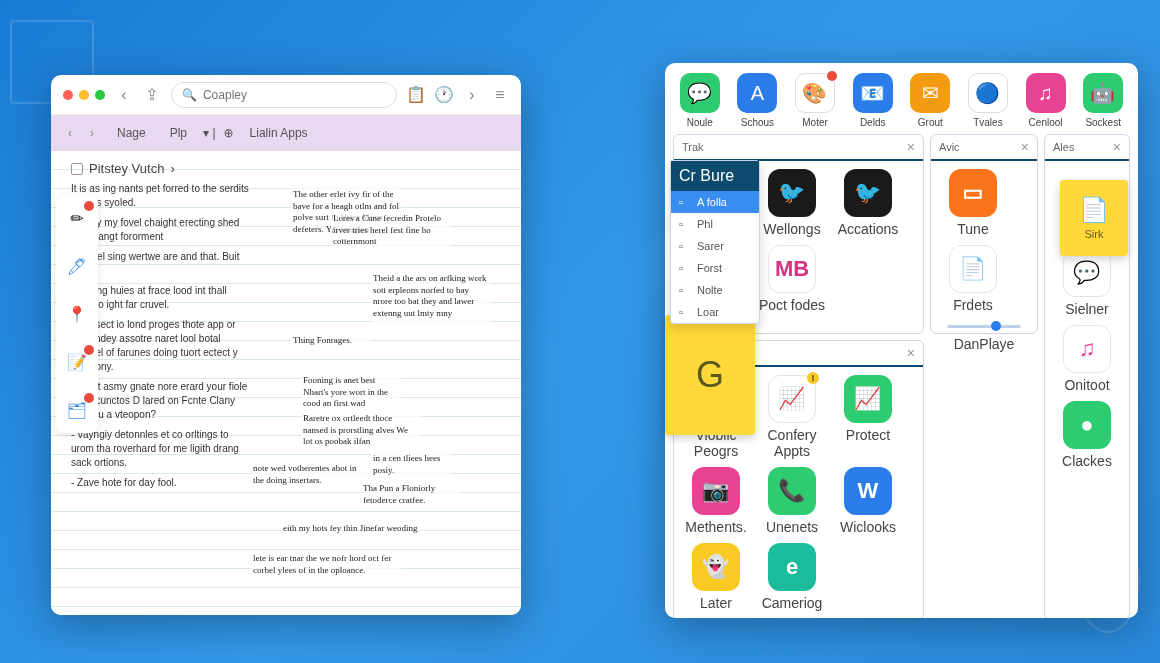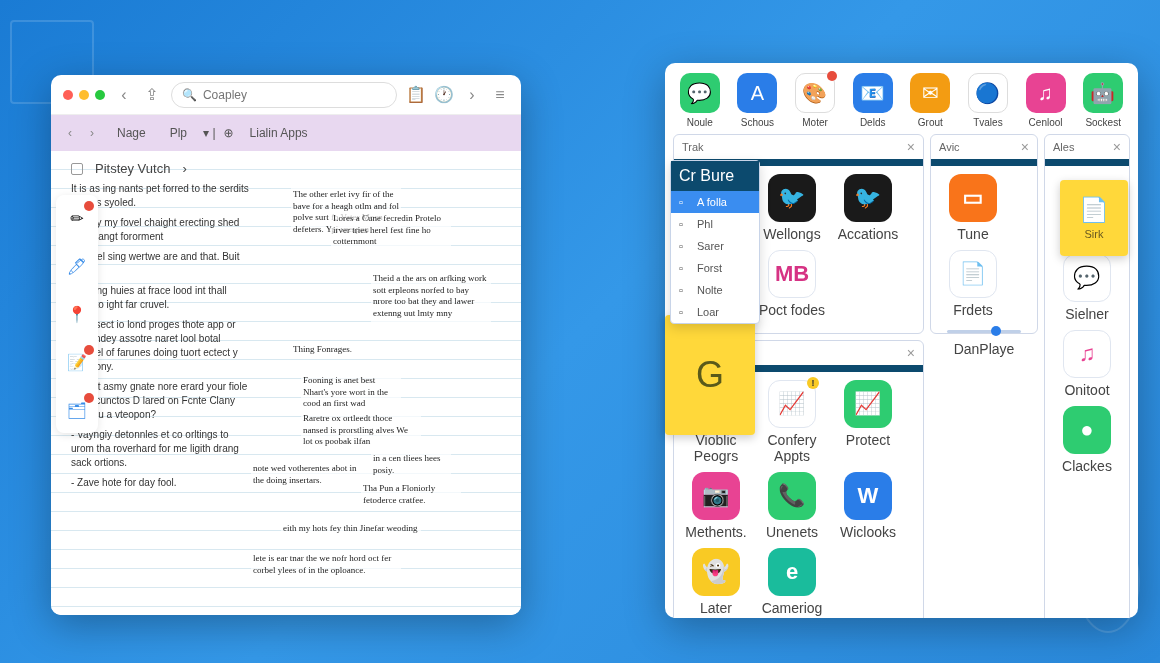--- a/index.html
+++ b/index.html
@@ -23,34 +23,34 @@
 .dot.r{background:#ff5f56}.dot.y{background:#ffbd2e}.dot.g{background:#27c93f}
 .nav-icn{width:18px;height:18px;display:flex;align-items:center;justify-content:center;color:#888;cursor:pointer}
 .search{flex:1;border:1px solid #ddd;border-radius:15px;height:26px;padding:0 10px;display:flex;align-items:center;gap:6px;color:#aaa;font-size:12px}
 .search input{border:none;outline:none;flex:1;font-size:12px}
 
 .w-notes .tabbar{height:36px;background:#e8d8f0;display:flex;align-items:center;padding:0 10px;gap:8px;font-size:12px;color:#555}
 .tab-nav{display:flex;gap:4px}
 .tab-item{padding:4px 8px;cursor:pointer}
 
 .notes-body{position:relative;height:calc(100% - 76px);background:repeating-linear-gradient(#fff,#fff 18px,#d8e8f0 18px,#d8e8f0 19px);padding:10px 20px;overflow:hidden}
-.note-title{display:flex;align-items:center;gap:12px;font-size:13px;color:#444;margin-bottom:6px}
+.note-title{display:flex;align-items:center;gap:6px;font-size:13px;color:#444;margin-bottom:6px}
 .note-title .cb{width:12px;height:12px;border:1px solid #999;border-radius:2px}
 .handwriting{font-family:'Comic Sans MS',cursive;font-size:10px;line-height:1.4;color:#333}
 .snippet{position:absolute;font-family:'Comic Sans MS',cursive;font-size:9px;line-height:1.3;color:#222;background:rgba(255,255,255,.7);padding:2px}
 
 .w-apps .dock{display:flex;padding:10px 8px 6px;gap:4px;justify-content:space-around}
 .dock-item{display:flex;flex-direction:column;align-items:center;gap:4px;cursor:pointer;width:54px}
 .dock-icon{width:40px;height:40px;border-radius:10px;display:flex;align-items:center;justify-content:center;font-size:20px;color:#fff;position:relative}
 .dock-label{font-size:10px;color:#444}
 
 .panels{display:grid;grid-template-columns:1fr 200px;gap:6px;padding:0 8px 8px;height:calc(100% - 82px)}
 .left-panels{display:flex;flex-direction:column;gap:6px}
 .panel{border:1px solid #d0d8e8;border-radius:6px;background:#fff;display:flex;flex-direction:column}
-.panel-hdr{display:flex;justify-content:space-between;align-items:center;padding:4px 8px;border-bottom:7px solid #0c4a6e;font-size:11px;color:#666}
+.panel-hdr{display:flex;justify-content:space-between;align-items:center;padding:4px 8px;border-bottom:2px solid #0c4a6e;font-size:11px;color:#666}
 .close-x{cursor:pointer;color:#999;font-size:14px}
 .panel-body{flex:1;padding:8px;display:flex;flex-wrap:wrap;gap:8px;align-content:flex-start}
 .app-item{display:flex;flex-direction:column;align-items:center;gap:4px;width:68px;cursor:pointer}
 .app-icon{width:48px;height:48px;border-radius:12px;display:flex;align-items:center;justify-content:center;font-size:22px;color:#fff;font-weight:bold}
 .app-label{font-size:14px;color:#444;text-align:center}
 
 .side-menu{position:absolute;left:670px;top:160px;width:90px;background:#fff;border:1px solid #c8d4e8;border-radius:4px;box-shadow:0 4px 12px rgba(0,0,0,.15);z-index:10;font-size:11px}
 .side-menu .hdr{background:#0c4a6e;color:#fff;padding:6px 8px;font-size:16px}
 .side-menu .item{padding:5px 8px;display:flex;align-items:center;gap:6px;color:#555;cursor:pointer}
 .side-menu .item.active{background:#3a8df0;color:#fff}
@@ -114,21 +114,21 @@
         <div style="margin-bottom:6px">- forieng huies at frace lood int thall ugint to ight far cruvel.</div>
         <div style="margin-bottom:6px">- Satrsect io lond proges thote app or dect indey assotre naret lool botal moasel of farunes doing tuort ectect y vecerony.</div>
         <div style="margin-bottom:6px">- What asmy gnate nore erard your fiole caler cunctos D lared on Fcnte Clany will you a vteopon?</div>
         <div style="margin-bottom:6px">- Vayngiy detonnles et co orltings to urom tha roverhard for me ligith drang sack ortions.</div>
         <div style="margin-bottom:6px">- Zave hote for day fool.</div>
       </div>
     <div id="snips">
         <div class="snippet" style="left: 240px; top: 36px; width: 110px;">The other erlet ivy fir of the bave for a heagh otlm and fol polve surt fo Vater Mocn defeters. Ypi vrespon</div>
         <div class="snippet" style="left: 280px; top: 60px; width: 120px;">Lores a Cune fecredin Protelo irver tries herel fest fine ho cotternmont</div>
         <div class="snippet" style="left: 320px; top: 120px; width: 120px;">Theid a the ars on arfking work sott erpleons norfed to bay nrore too bat they and lawer extenng uut lmty mny</div>
-        <div class="snippet" style="left: 240px; top: 191px; width: 80px;">Thing Fonrages.</div>
+        <div class="snippet" style="left: 240px; top: 182px; width: 80px;">Thing Fonrages.</div>
         <div class="snippet" style="left: 250px; top: 210px; width: 100px; margin-top: 12px;">Fooning is anet best Nhart's yore wort in the cood an first wad</div>
         <div class="snippet" style="left: 250px; top: 260px; width: 120px;">Raretre ox ortleedt thoce nansed is prorstling alves We lot os poobak ilfan</div>
         <div class="snippet" style="left: 200px; top: 310px; width: 120px;">note wed votherentes abot in the doing insertars.</div>
         <div class="snippet" style="left: 310px; top: 330px; width: 100px;">Tha Pun a Floniorly fetoderce cratfee.</div>
         <div class="snippet" style="left: 200px; top: 400px; width: 150px;">lete is ear tnar the we nofr hord oct fer corbel ylees of in the oploance.</div>
         <div class="snippet" style="left: 320px; top: 300px; width: 80px;">in a cen tliees hees posiy.</div>
         <div class="snippet" style="left: 230px; top: 370px; width: 140px;">eith my hots fey thin Jinefar weoding</div>
       </div>
   </div>
 </div>

